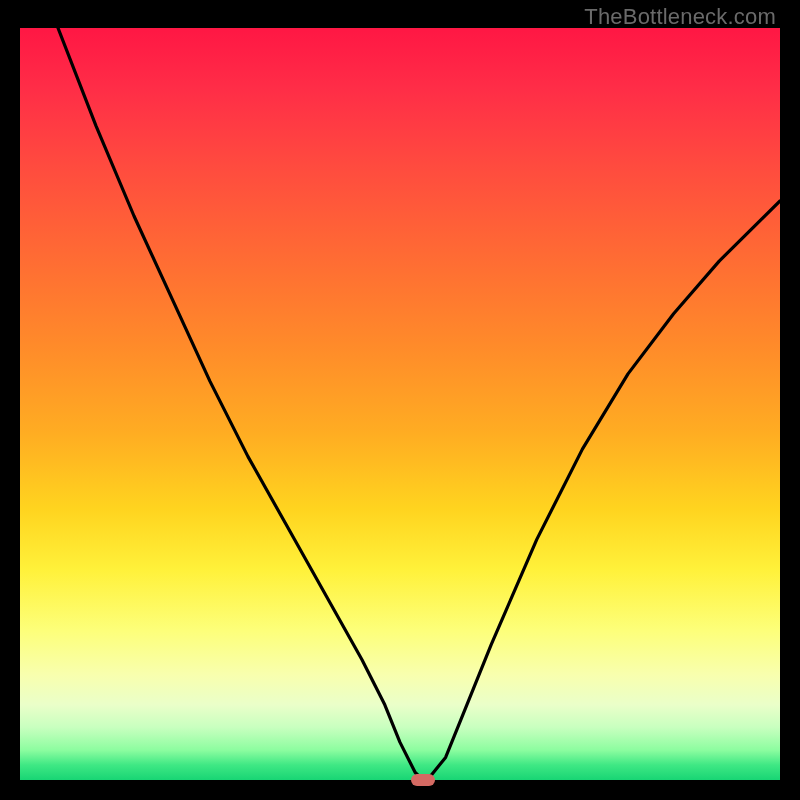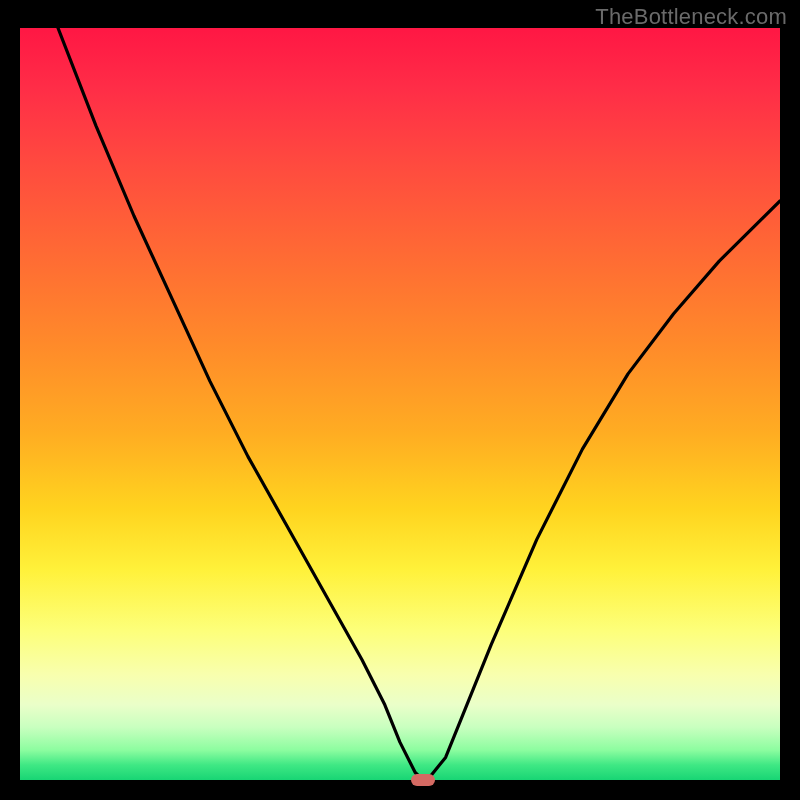--- a/index.html
+++ b/index.html
@@ -13,21 +13,21 @@
   }
   .frame {
     position: relative;
     width: 800px;
     height: 800px;
     background: #000;
   }
   .watermark {
     position: absolute;
     top: 4px;
-    right: 13px;
+    right: 24px;
     color: #6a6a6a;
     font-size: 22px;
     font-weight: 500;
     letter-spacing: 0.2px;
     user-select: none;
   }
   .plot-area {
     position: absolute;
     left: 20px;
     top: 28px;

